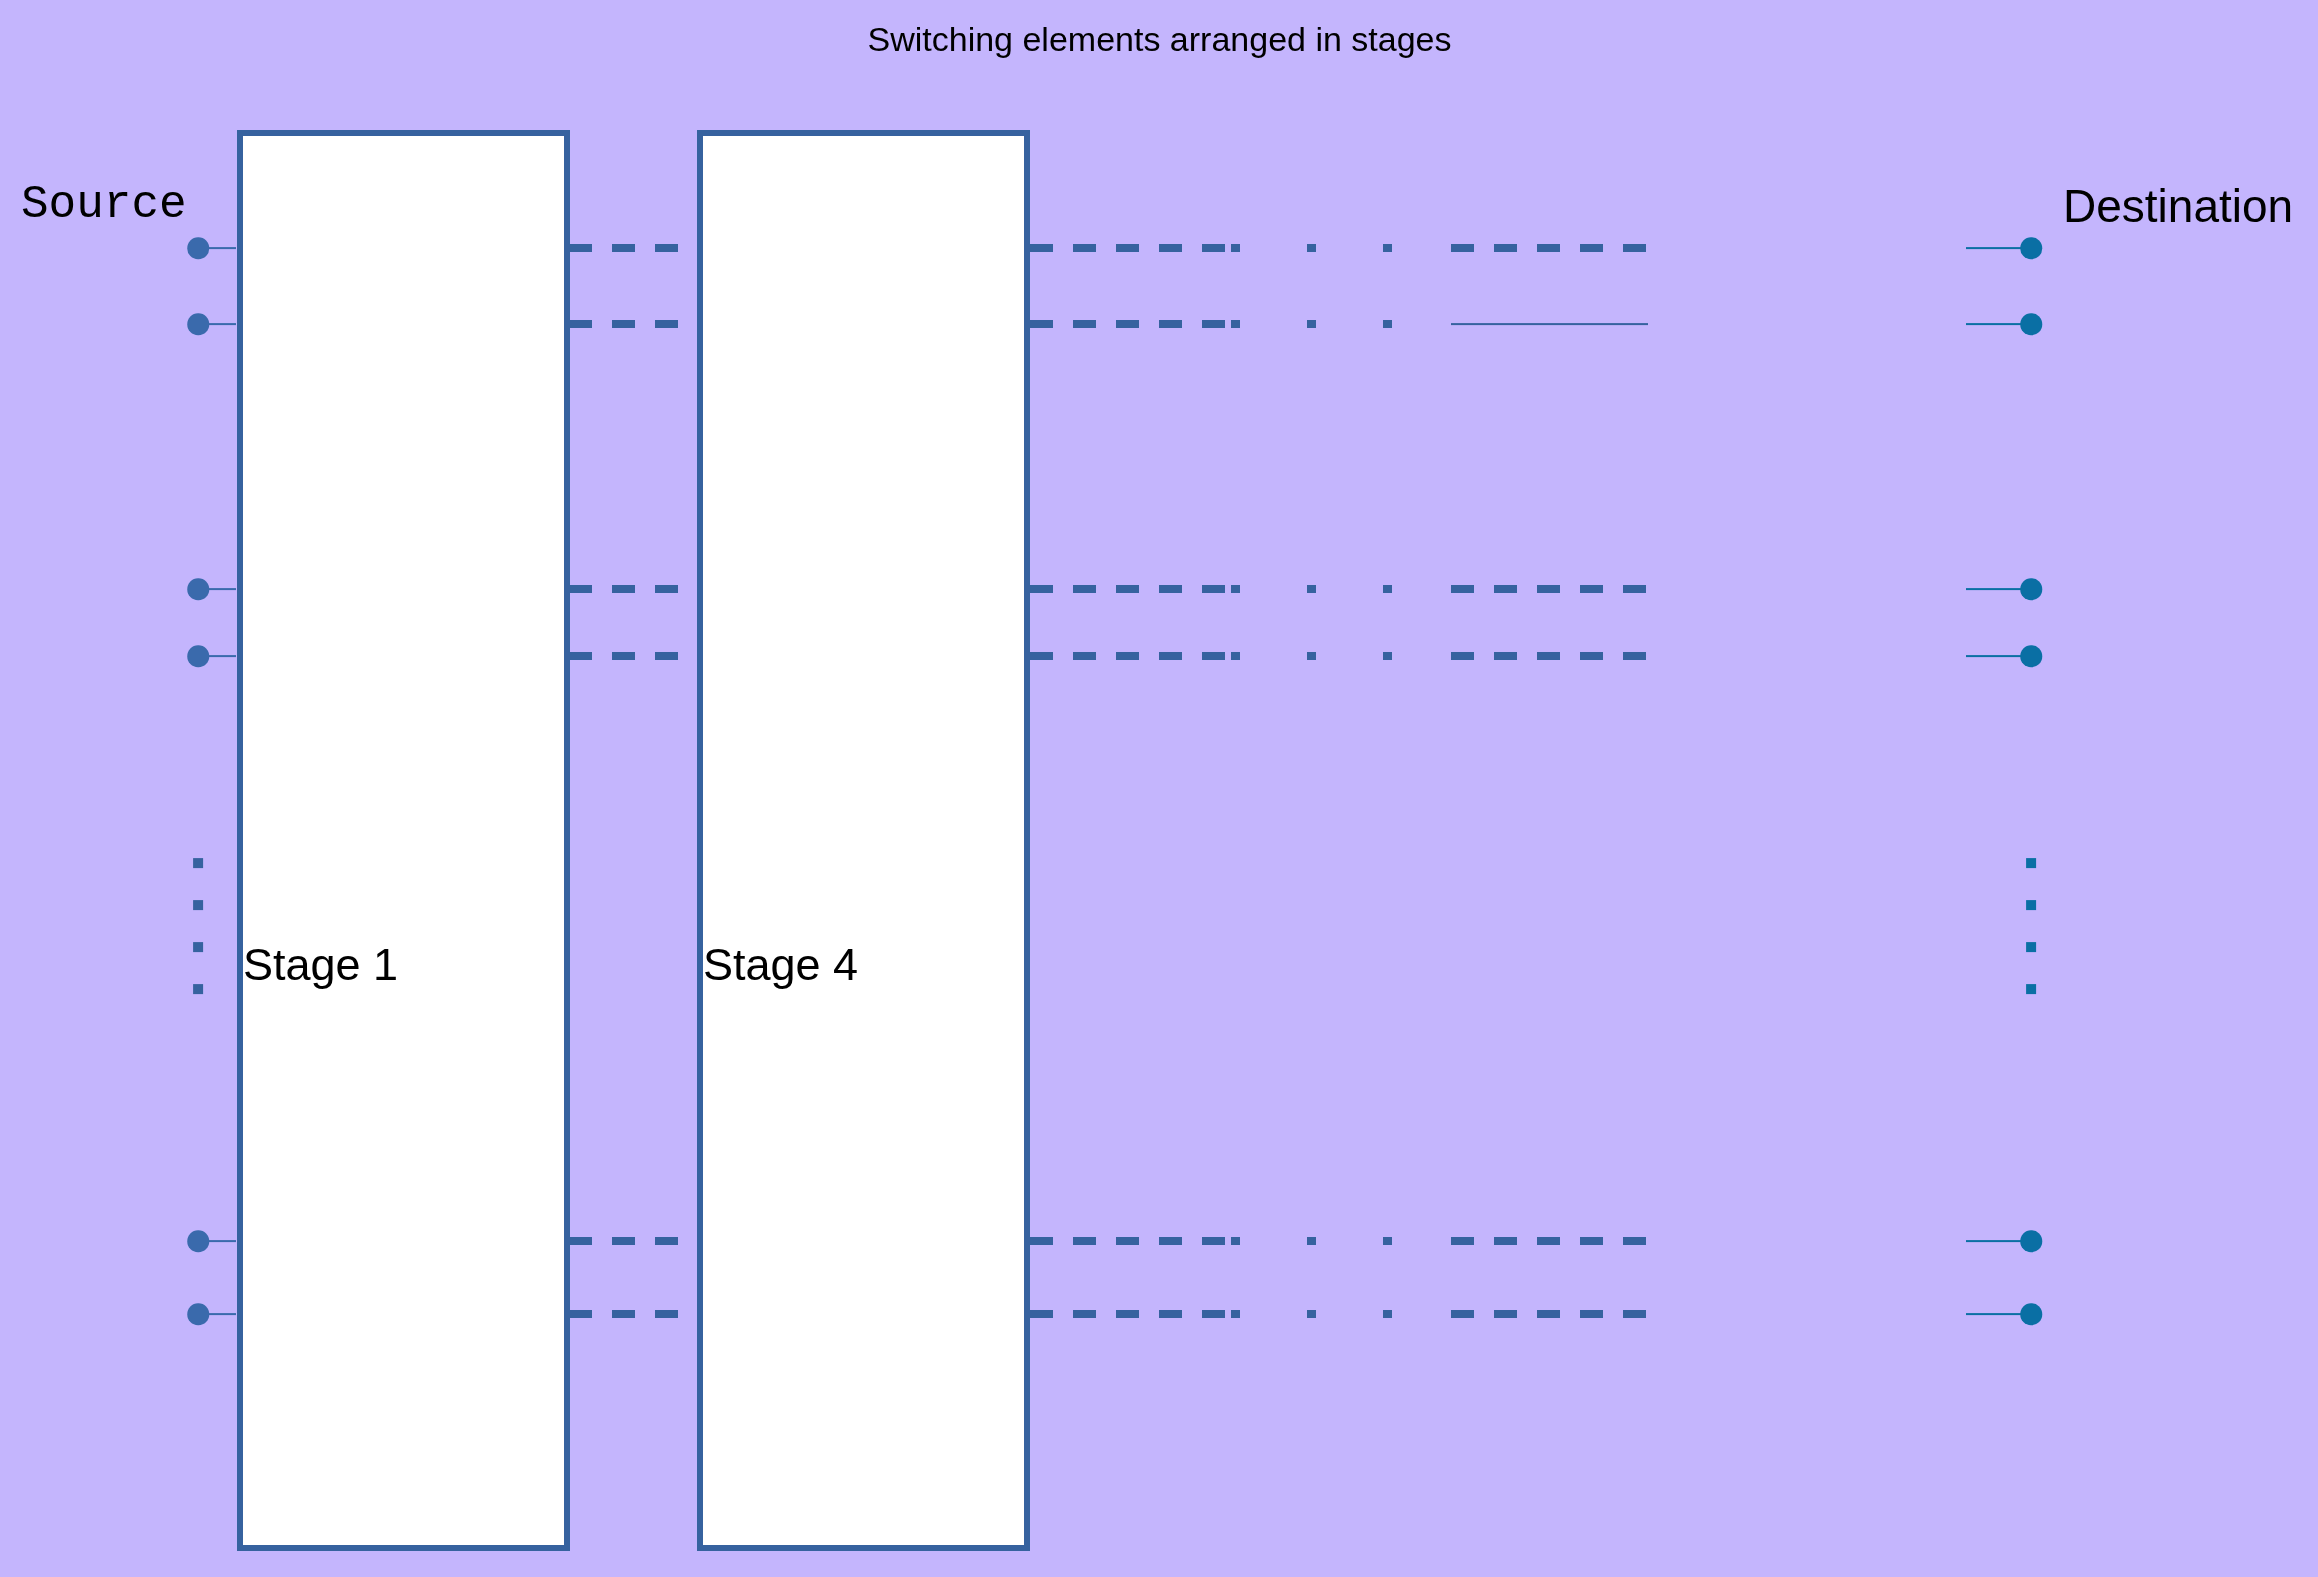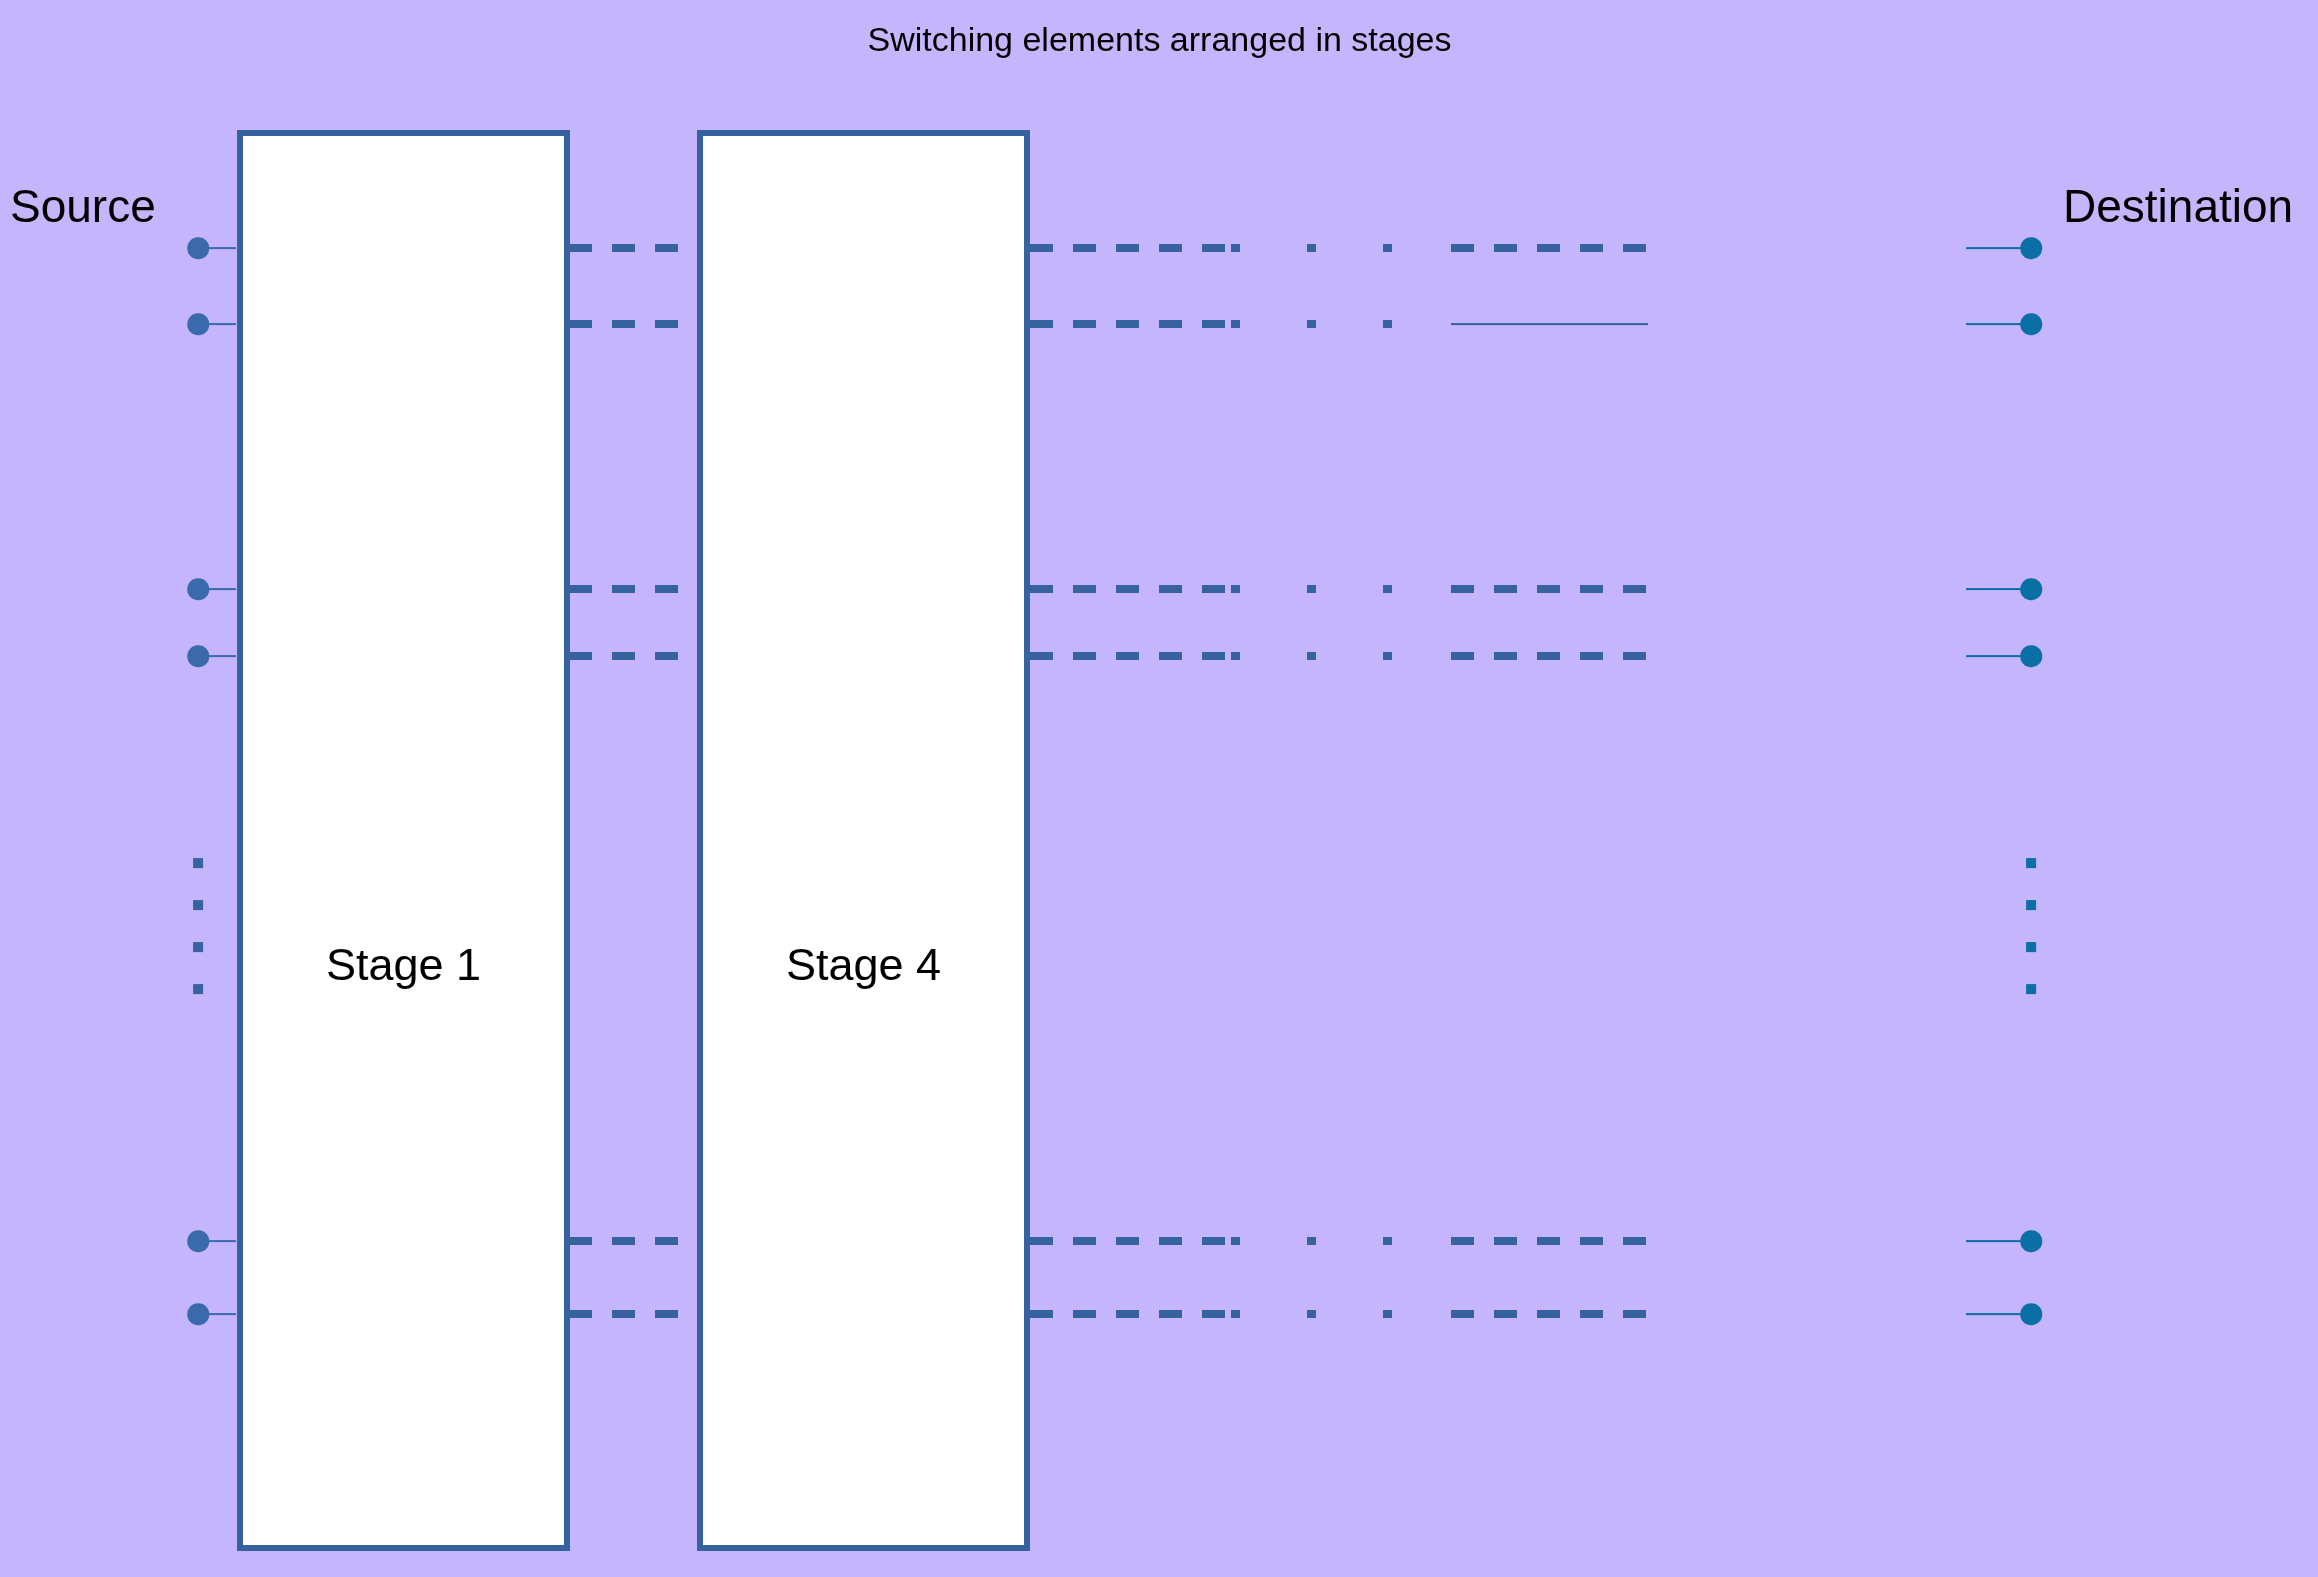--- a/index.html
+++ b/index.html
@@ -18,40 +18,39 @@
     color:#000000;
     letter-spacing:0px;
     white-space:nowrap;
   }
   .side-label{
     position:absolute;
     font-size:46px;
     color:#000000;
     white-space:nowrap;
   }
-  #label-source{left:10px;top:179px;}
+  #label-source{left:21px;top:179px;font-family:Liberation Mono, monospace;}
   #label-destination{left:2063px;top:179px;}
 
   .stage-box{
     position:absolute;
     box-sizing:border-box;
     border:6.3px solid #36629F;
     background:#ffffff;
     top:130px;
     height:1421px;
   }
   #stage-box-1{left:237px;width:333px;}
   #stage-box-2{left:697px;width:333px;}
   #stage-box-n{left:1647px;width:318px;}
 
   .stage-label{
     position:absolute;
     top:803px;
     width:100%;
-    text-align:center;
     font-size:45px;
     color:#000000;
     white-space:nowrap;
     pointer-events:none;
   }
 
   
   .node{
     position:absolute;
     width:21.5px;height:21.5px;

